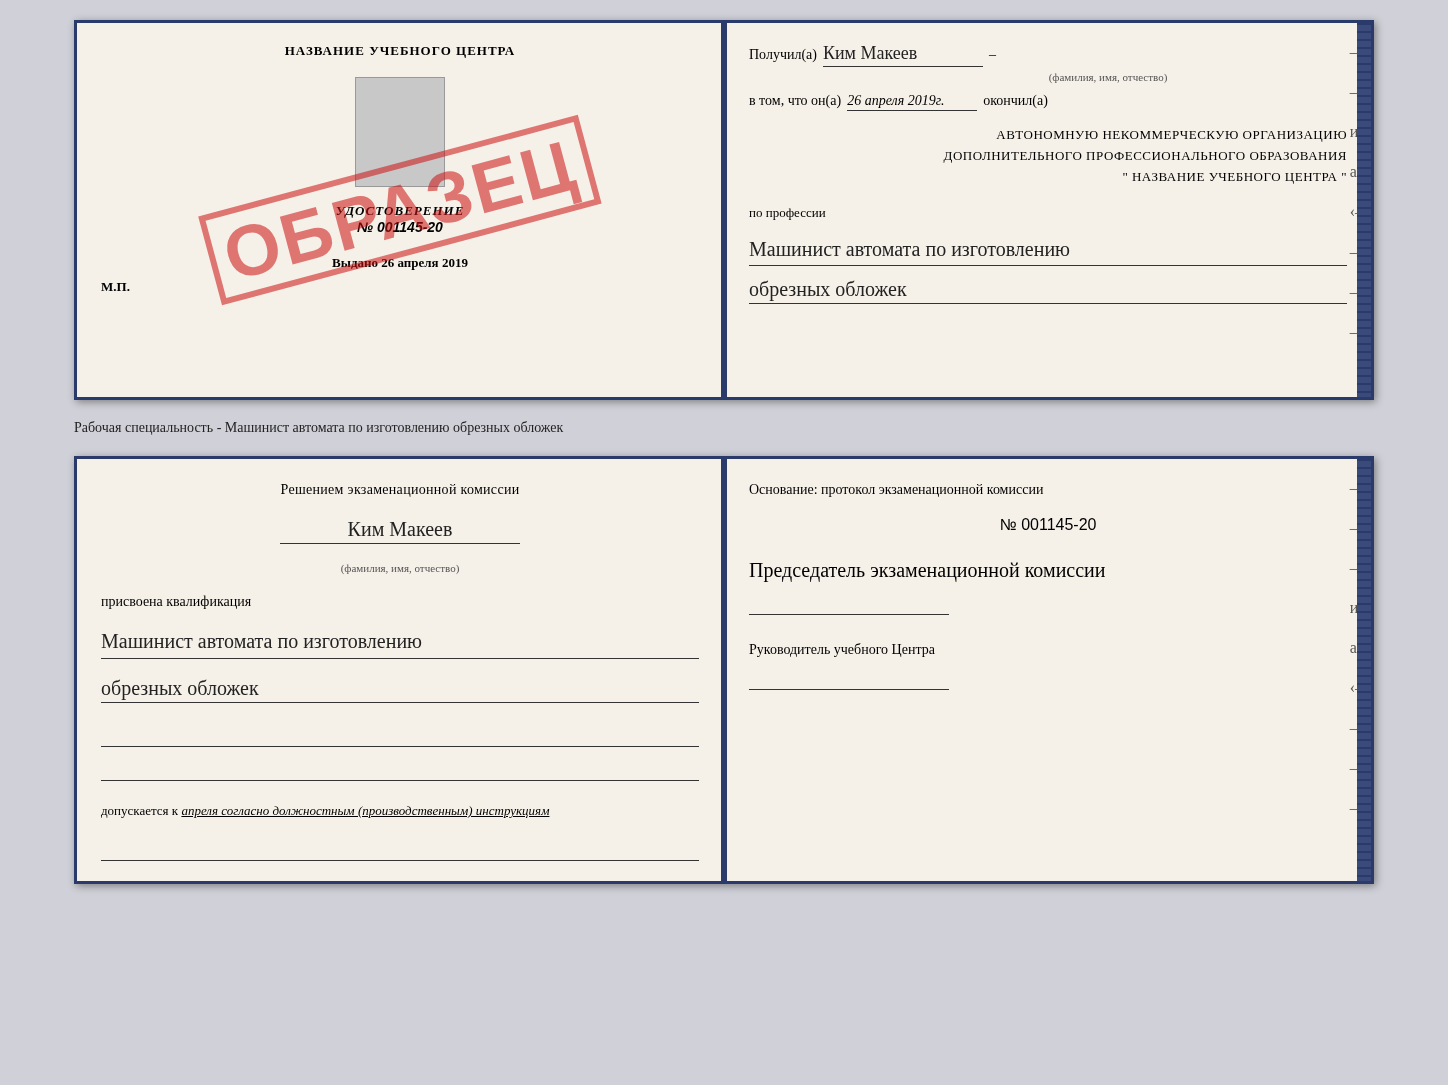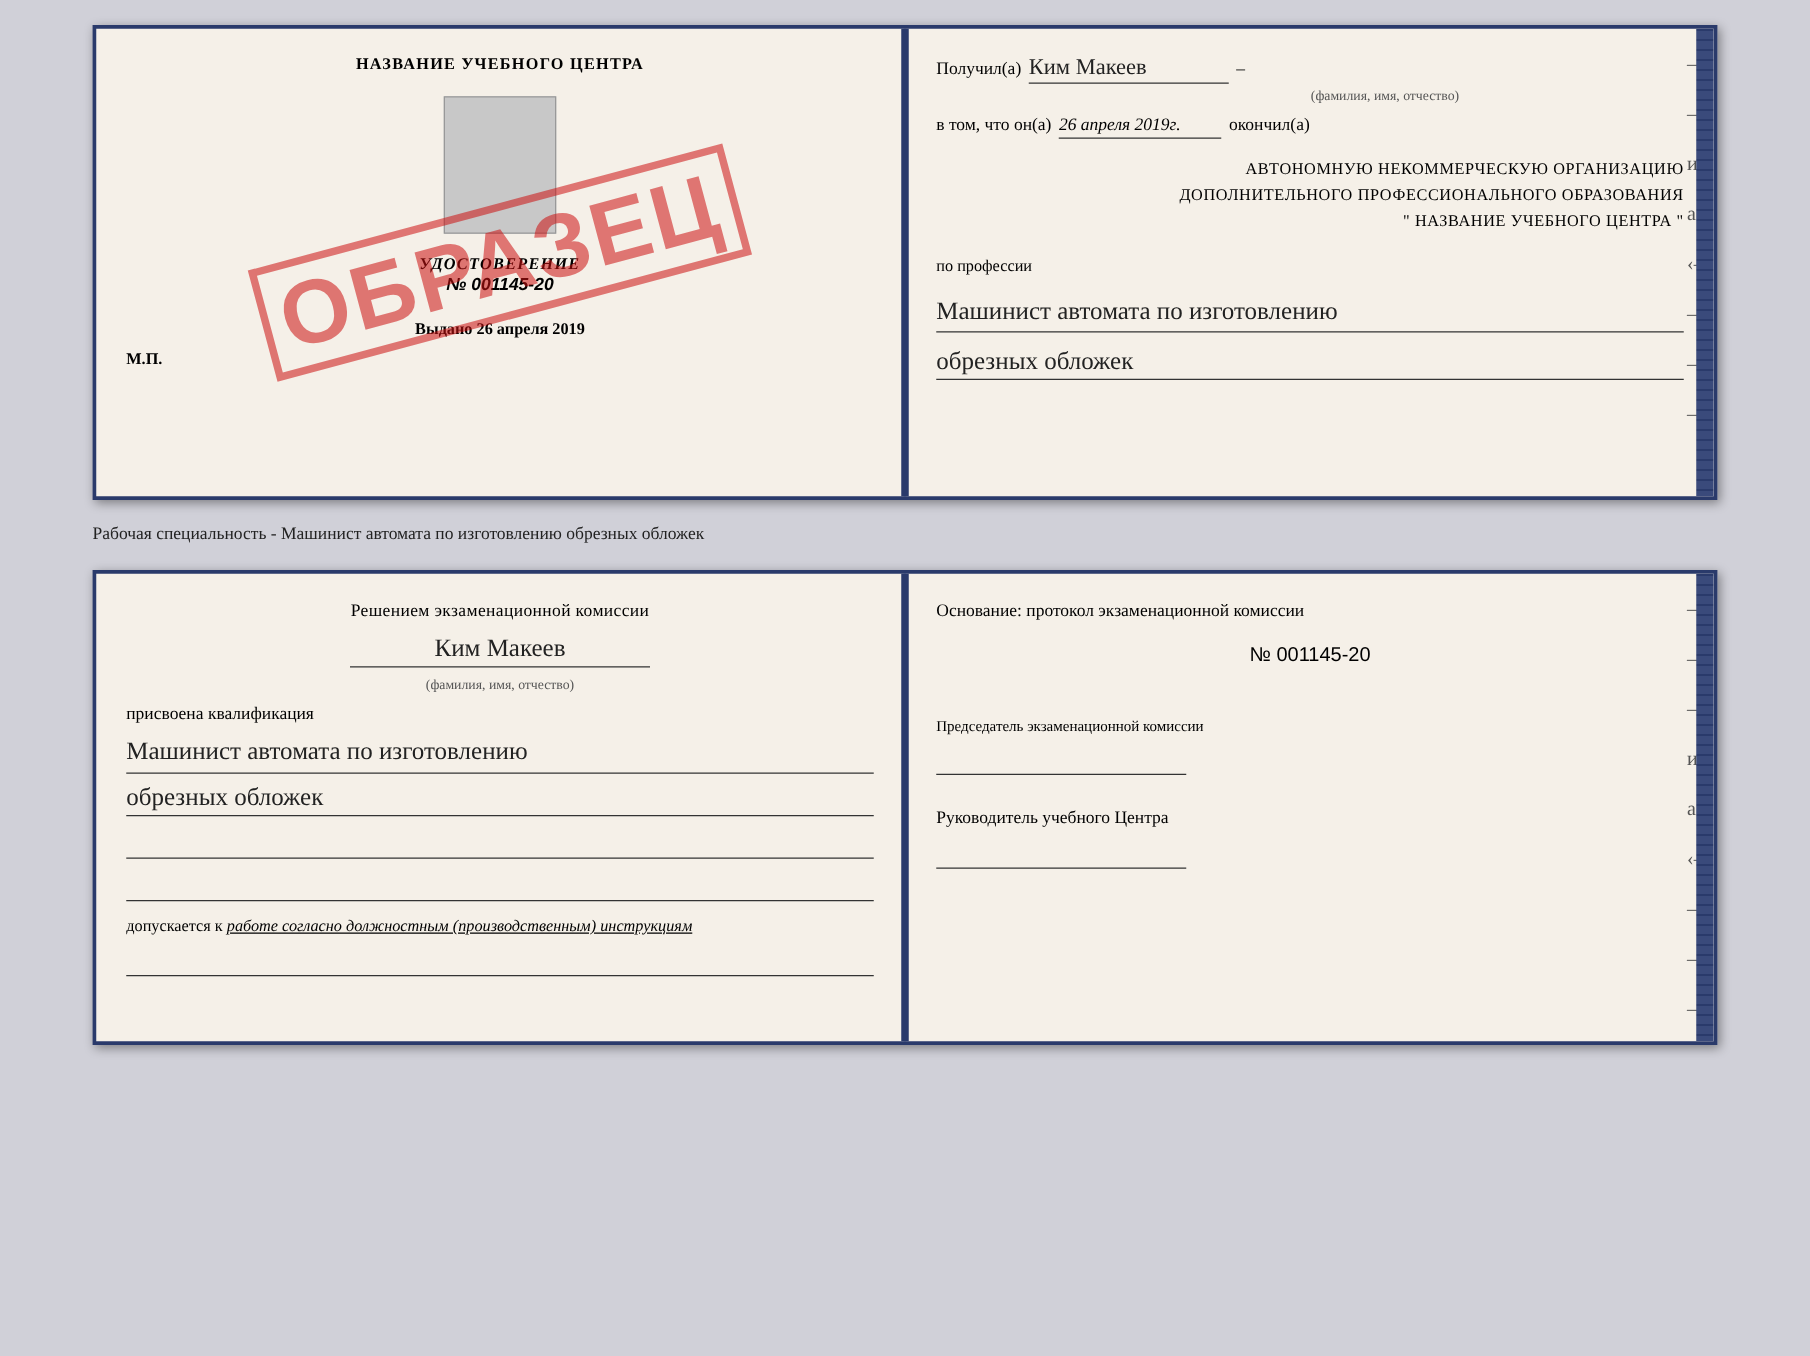--- a/index.html
+++ b/index.html
@@ -260,21 +260,21 @@
       flex: 1;
       padding: 20px 24px;
       position: relative;
       overflow: hidden;
     }
 
     .bottom-left {
       border-right: 2px solid #2a3a6b;
       display: flex;
       flex-direction: column;
-      gap: 6px;
+      gap: 16px;
     }
 
     .bottom-right {
       display: flex;
       flex-direction: column;
       gap: 10px;
     }
 
     .resheniyem-line {
       font-size: 14px;
@@ -365,22 +365,22 @@
       font-family: Arial, sans-serif;
     }
 
     .protocol-date {
       font-size: 14px;
       text-align: center;
       margin-top: 4px;
     }
 
     .predsedatel-block {
-      margin-top: 28px;
-      font-size: 12px;
+      margin-top: 11px;
+      font-size: 20px;
       line-height: 1.5;
     }
 
     .sign-line {
       border-bottom: 1px solid #333;
       height: 24px;
       width: 200px;
       margin-top: 6px;
     }
 
@@ -494,21 +494,21 @@
       <div class="fio-sub">(фамилия, имя, отчество)</div>
       <div class="prisvoena-line">присвоена квалификация</div>
       <div class="kval-cursive">Машинист автомата по изготовлению</div>
       <div class="kval-line2">обрезных обложек</div>
       <div class="bottom-underlines">
         <div class="underline-row"></div>
         <div class="underline-row"></div>
       </div>
       <div class="dopuskaetsya-line">
         <span>допускается к</span>
-        <span class="dopuskaetsya-cursive">работе согласно должностным (производственным) инструкциям</span>
+        <span class="dopuskaetsya-cursive">апреля согласно должностным (производственным) инструкциям</span>
       </div>
       <div class="bottom-underline-last"></div>
     </div>
 
     <div class="bottom-right">
       <div class="osnovanie-title">Основание: протокол экзаменационной комиссии</div>
       <div class="protocol-number">№ 001145-20</div>
 
       <div class="predsedatel-block">
         <div>Председатель экзаменационной комиссии</div>

